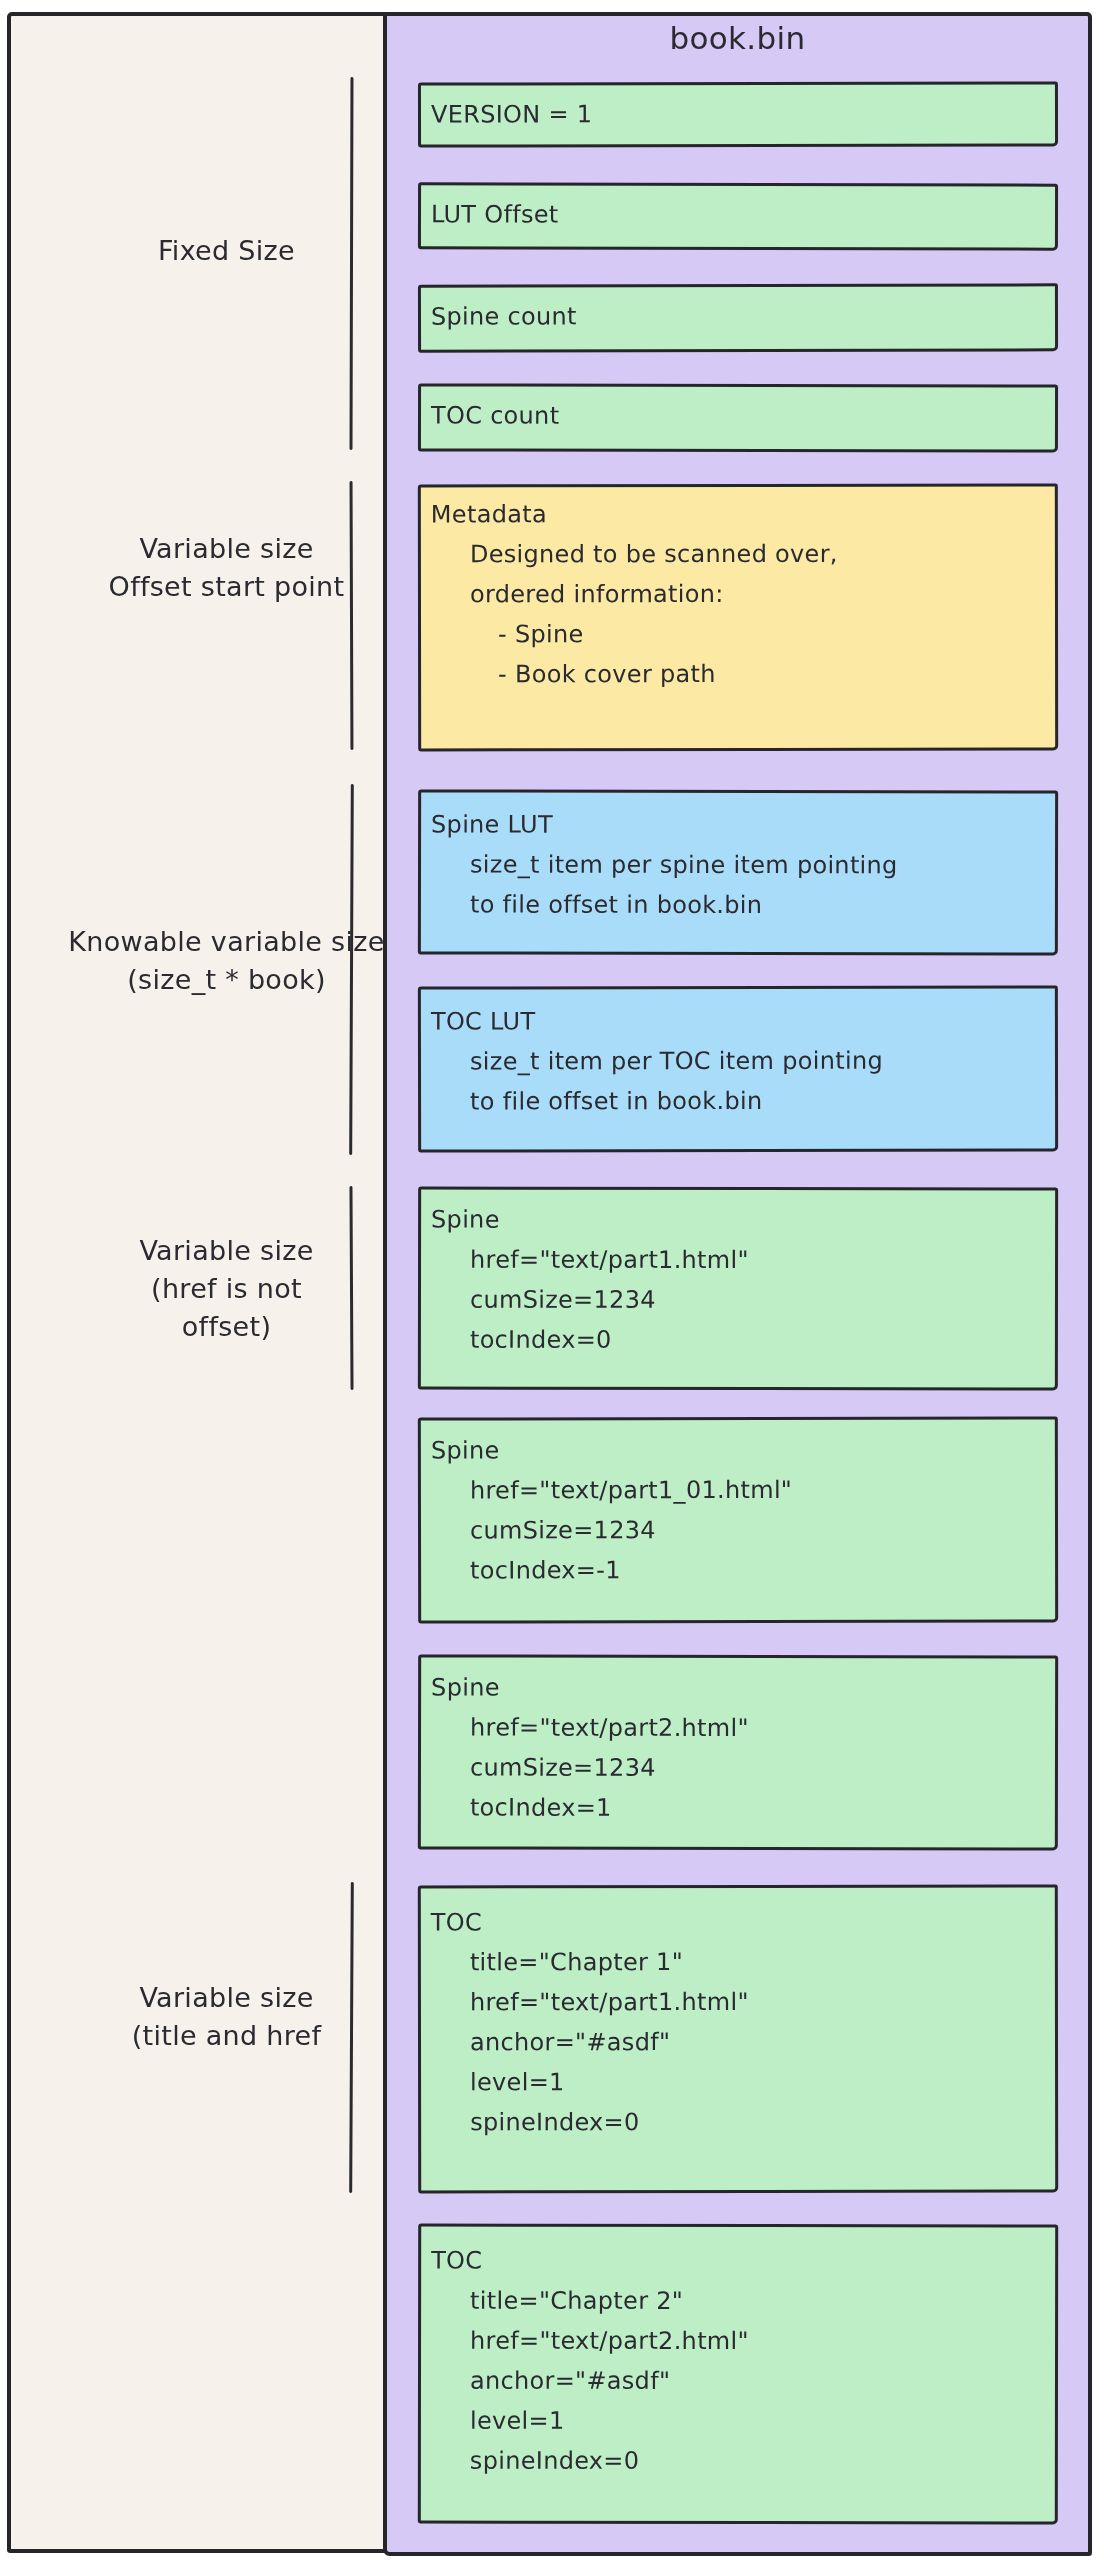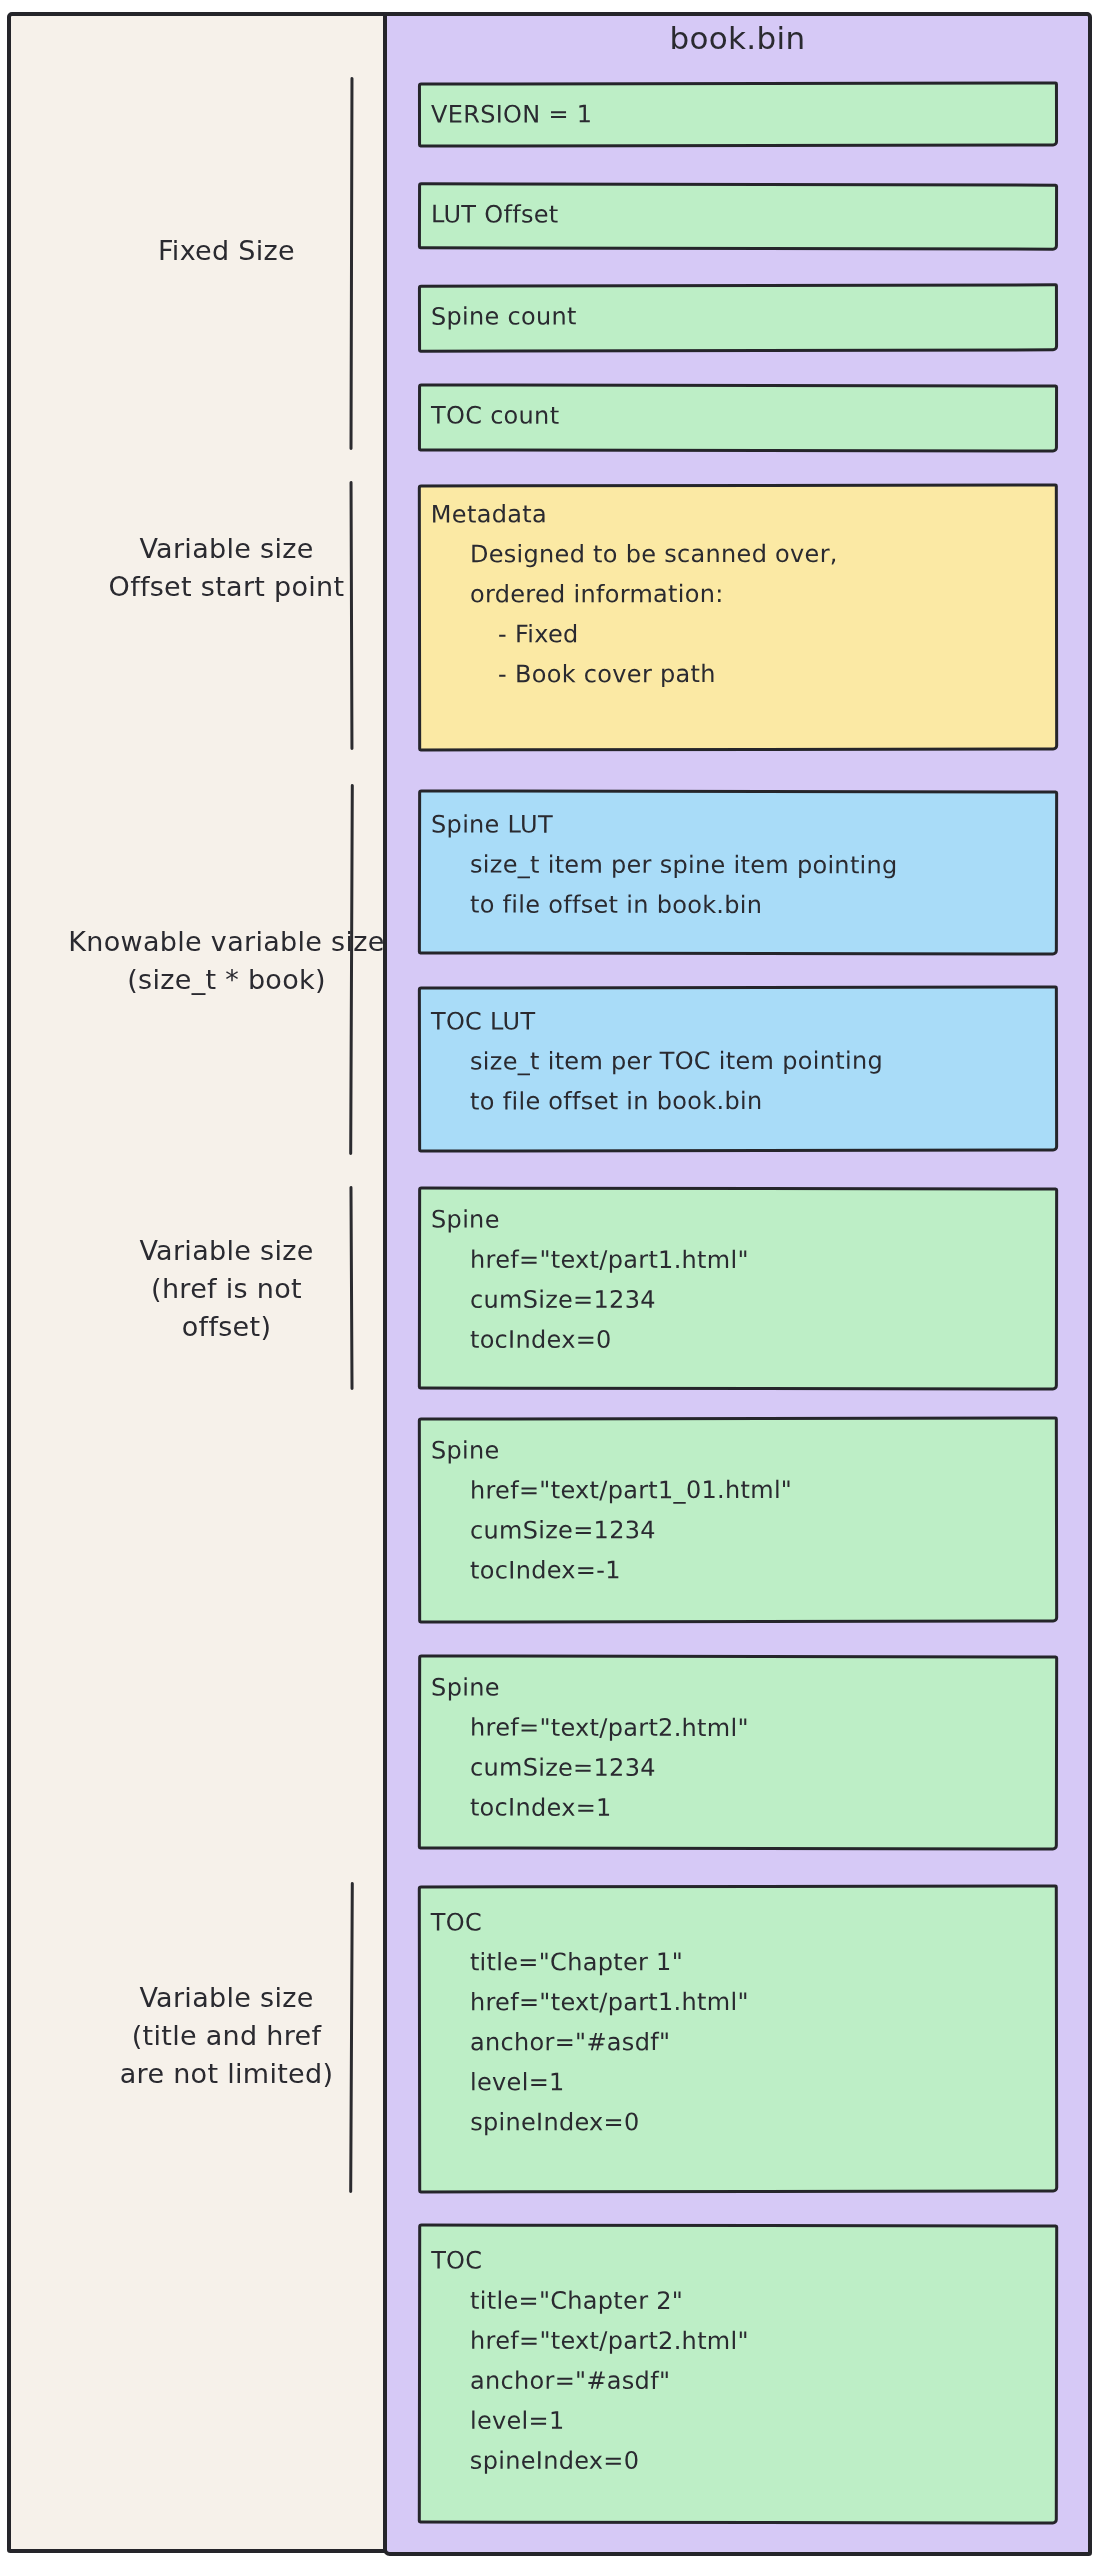--- a/index.html
+++ b/index.html
@@ -100,41 +100,40 @@
     <div>(size_t * book)</div>
   </div>
   <div class="side-label sl4">
     <div>Variable size</div>
     <div>(href is not</div>
     <div>offset)</div>
   </div>
   <div class="side-label sl5">
     <div>Variable size</div>
     <div>(title and href</div>
-    <div>are not limited)</div>
   </div>
 
   <div class="box green single b0">
     <div class="bl i0">VERSION = 1</div>
   </div>
   <div class="box green single b1">
     <div class="bl i0">LUT Offset</div>
   </div>
   <div class="box green single b2">
     <div class="bl i0">Spine count</div>
   </div>
   <div class="box green single b3">
     <div class="bl i0">TOC count</div>
   </div>
 
   <div class="box yellow pt8 b4">
     <div class="bl i0">Metadata</div>
     <div class="bl i1">Designed to be scanned over,</div>
     <div class="bl i1">ordered information:</div>
-    <div class="bl i2">- Fixed</div>
+    <div class="bl i2">- Spine</div>
     <div class="bl i2">- Book cover path</div>
   </div>
 
   <div class="box blue pt14 b5">
     <div class="bl i0">Spine LUT</div>
     <div class="bl i1">size_t item per spine item pointing</div>
     <div class="bl i1">to file offset in book.bin</div>
   </div>
   <div class="box blue pt14 b6">
     <div class="bl i0">TOC LUT</div>

